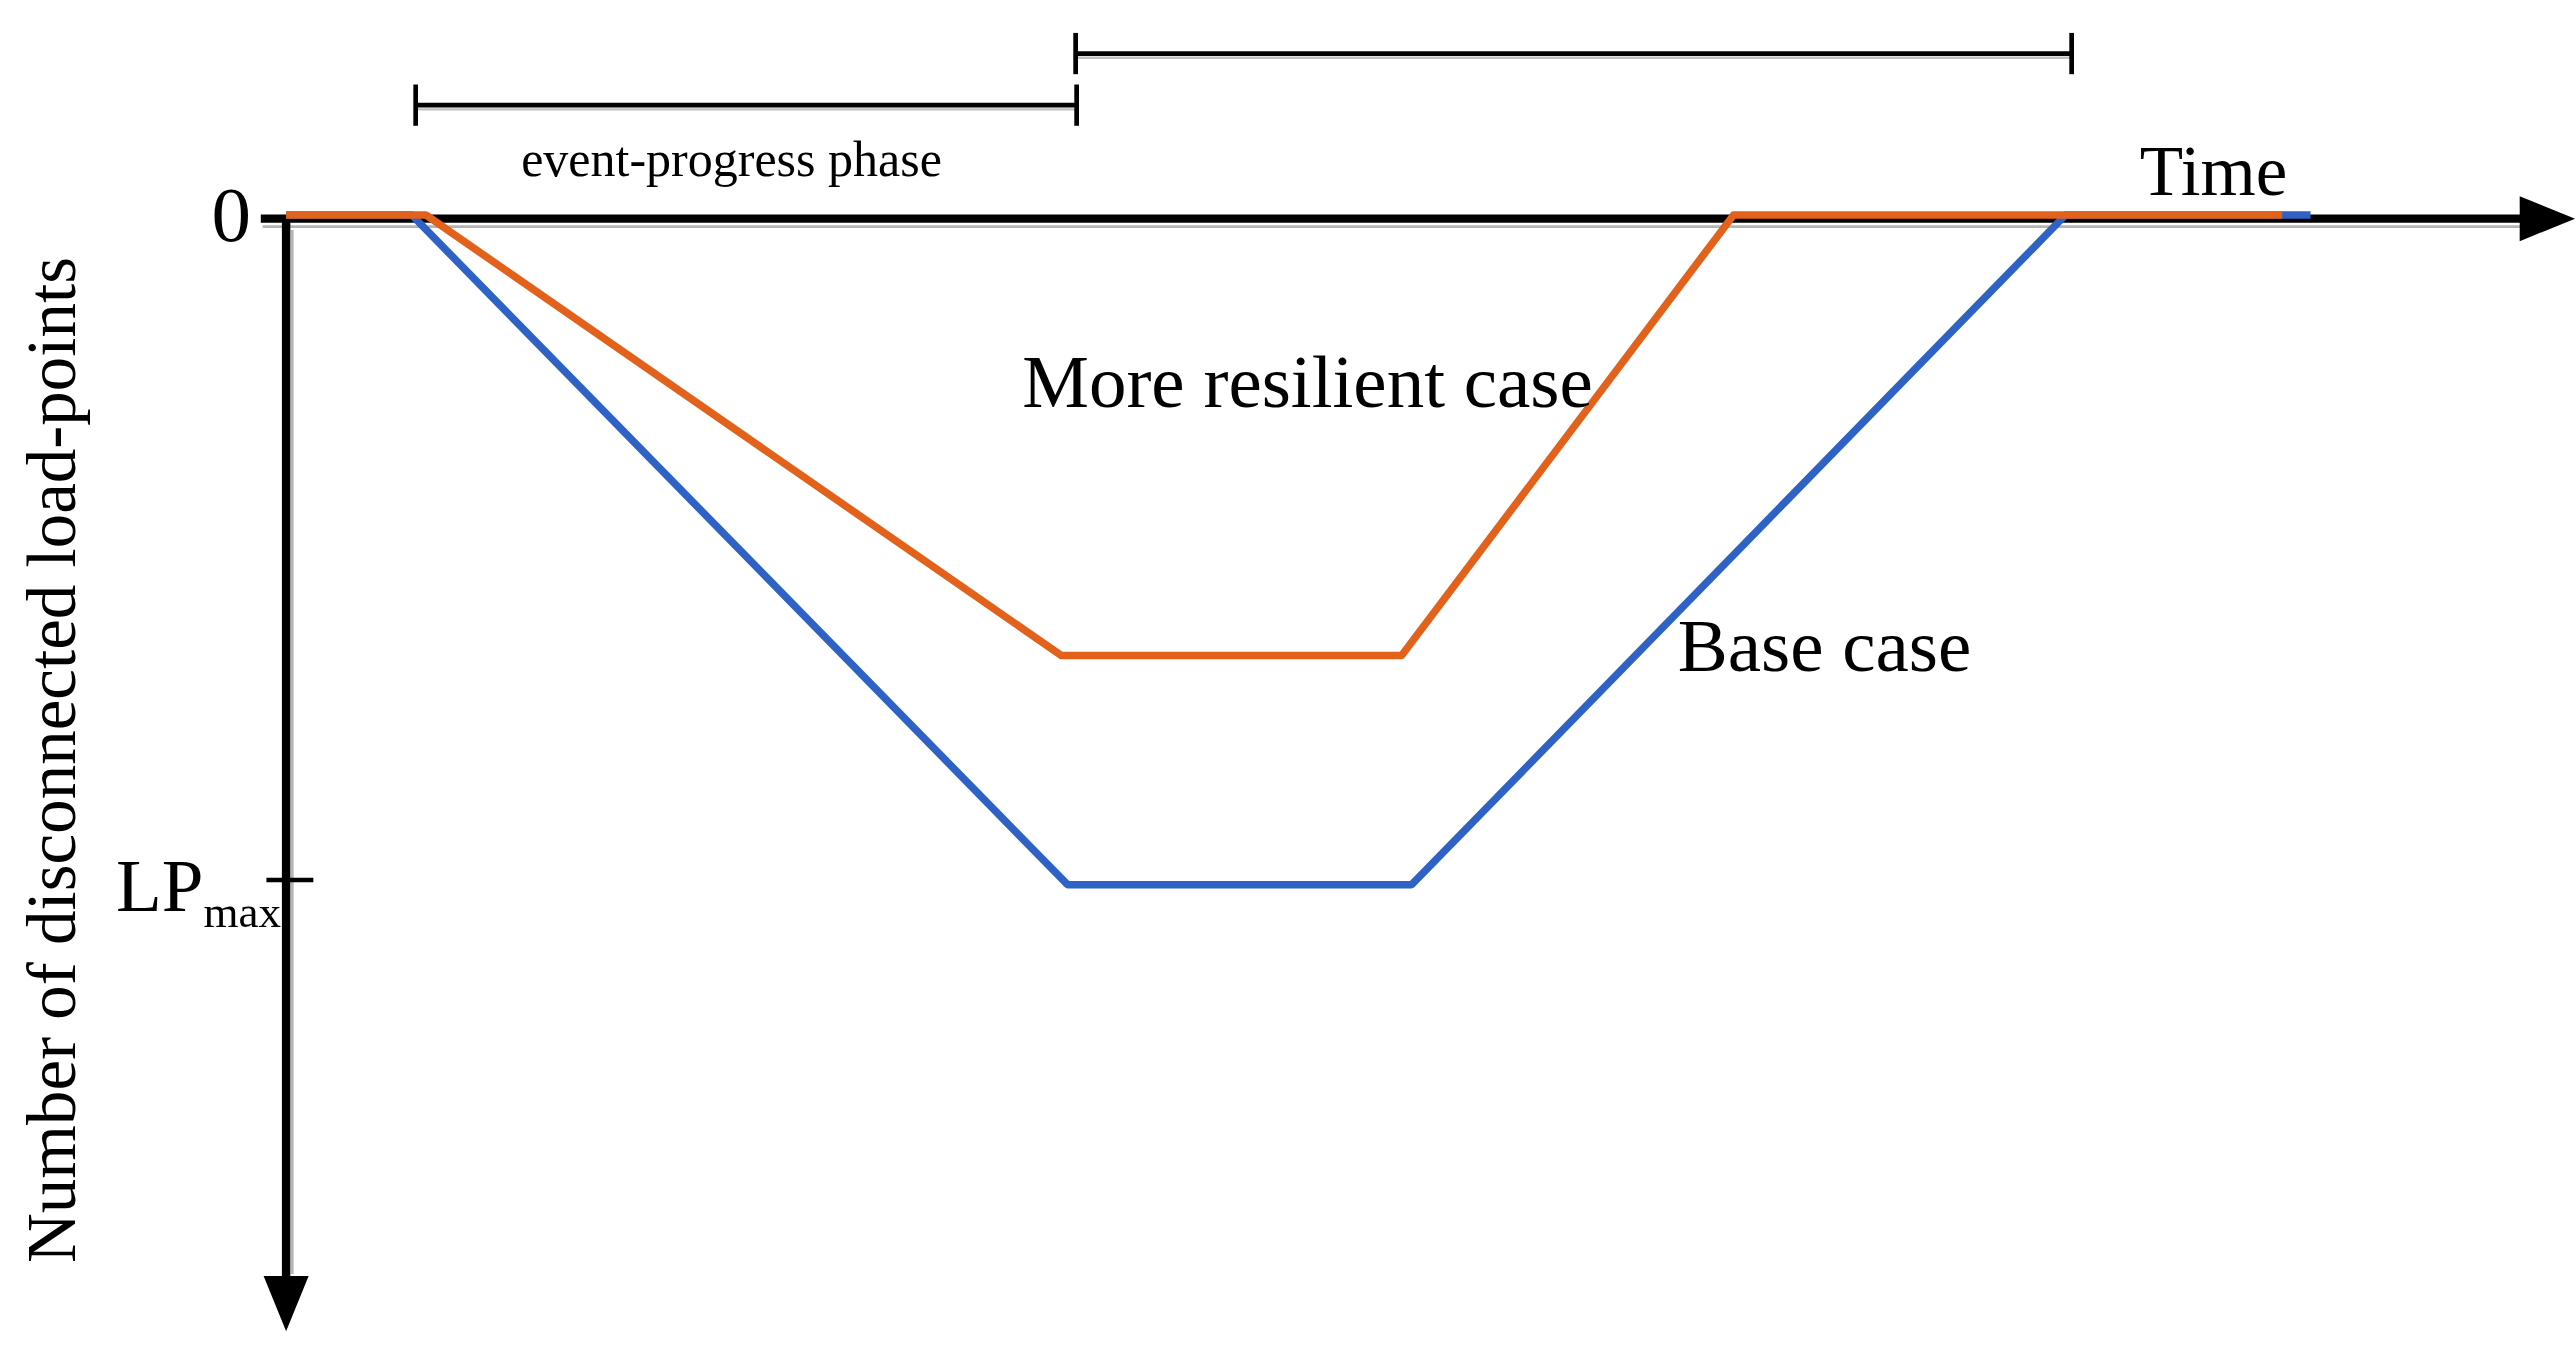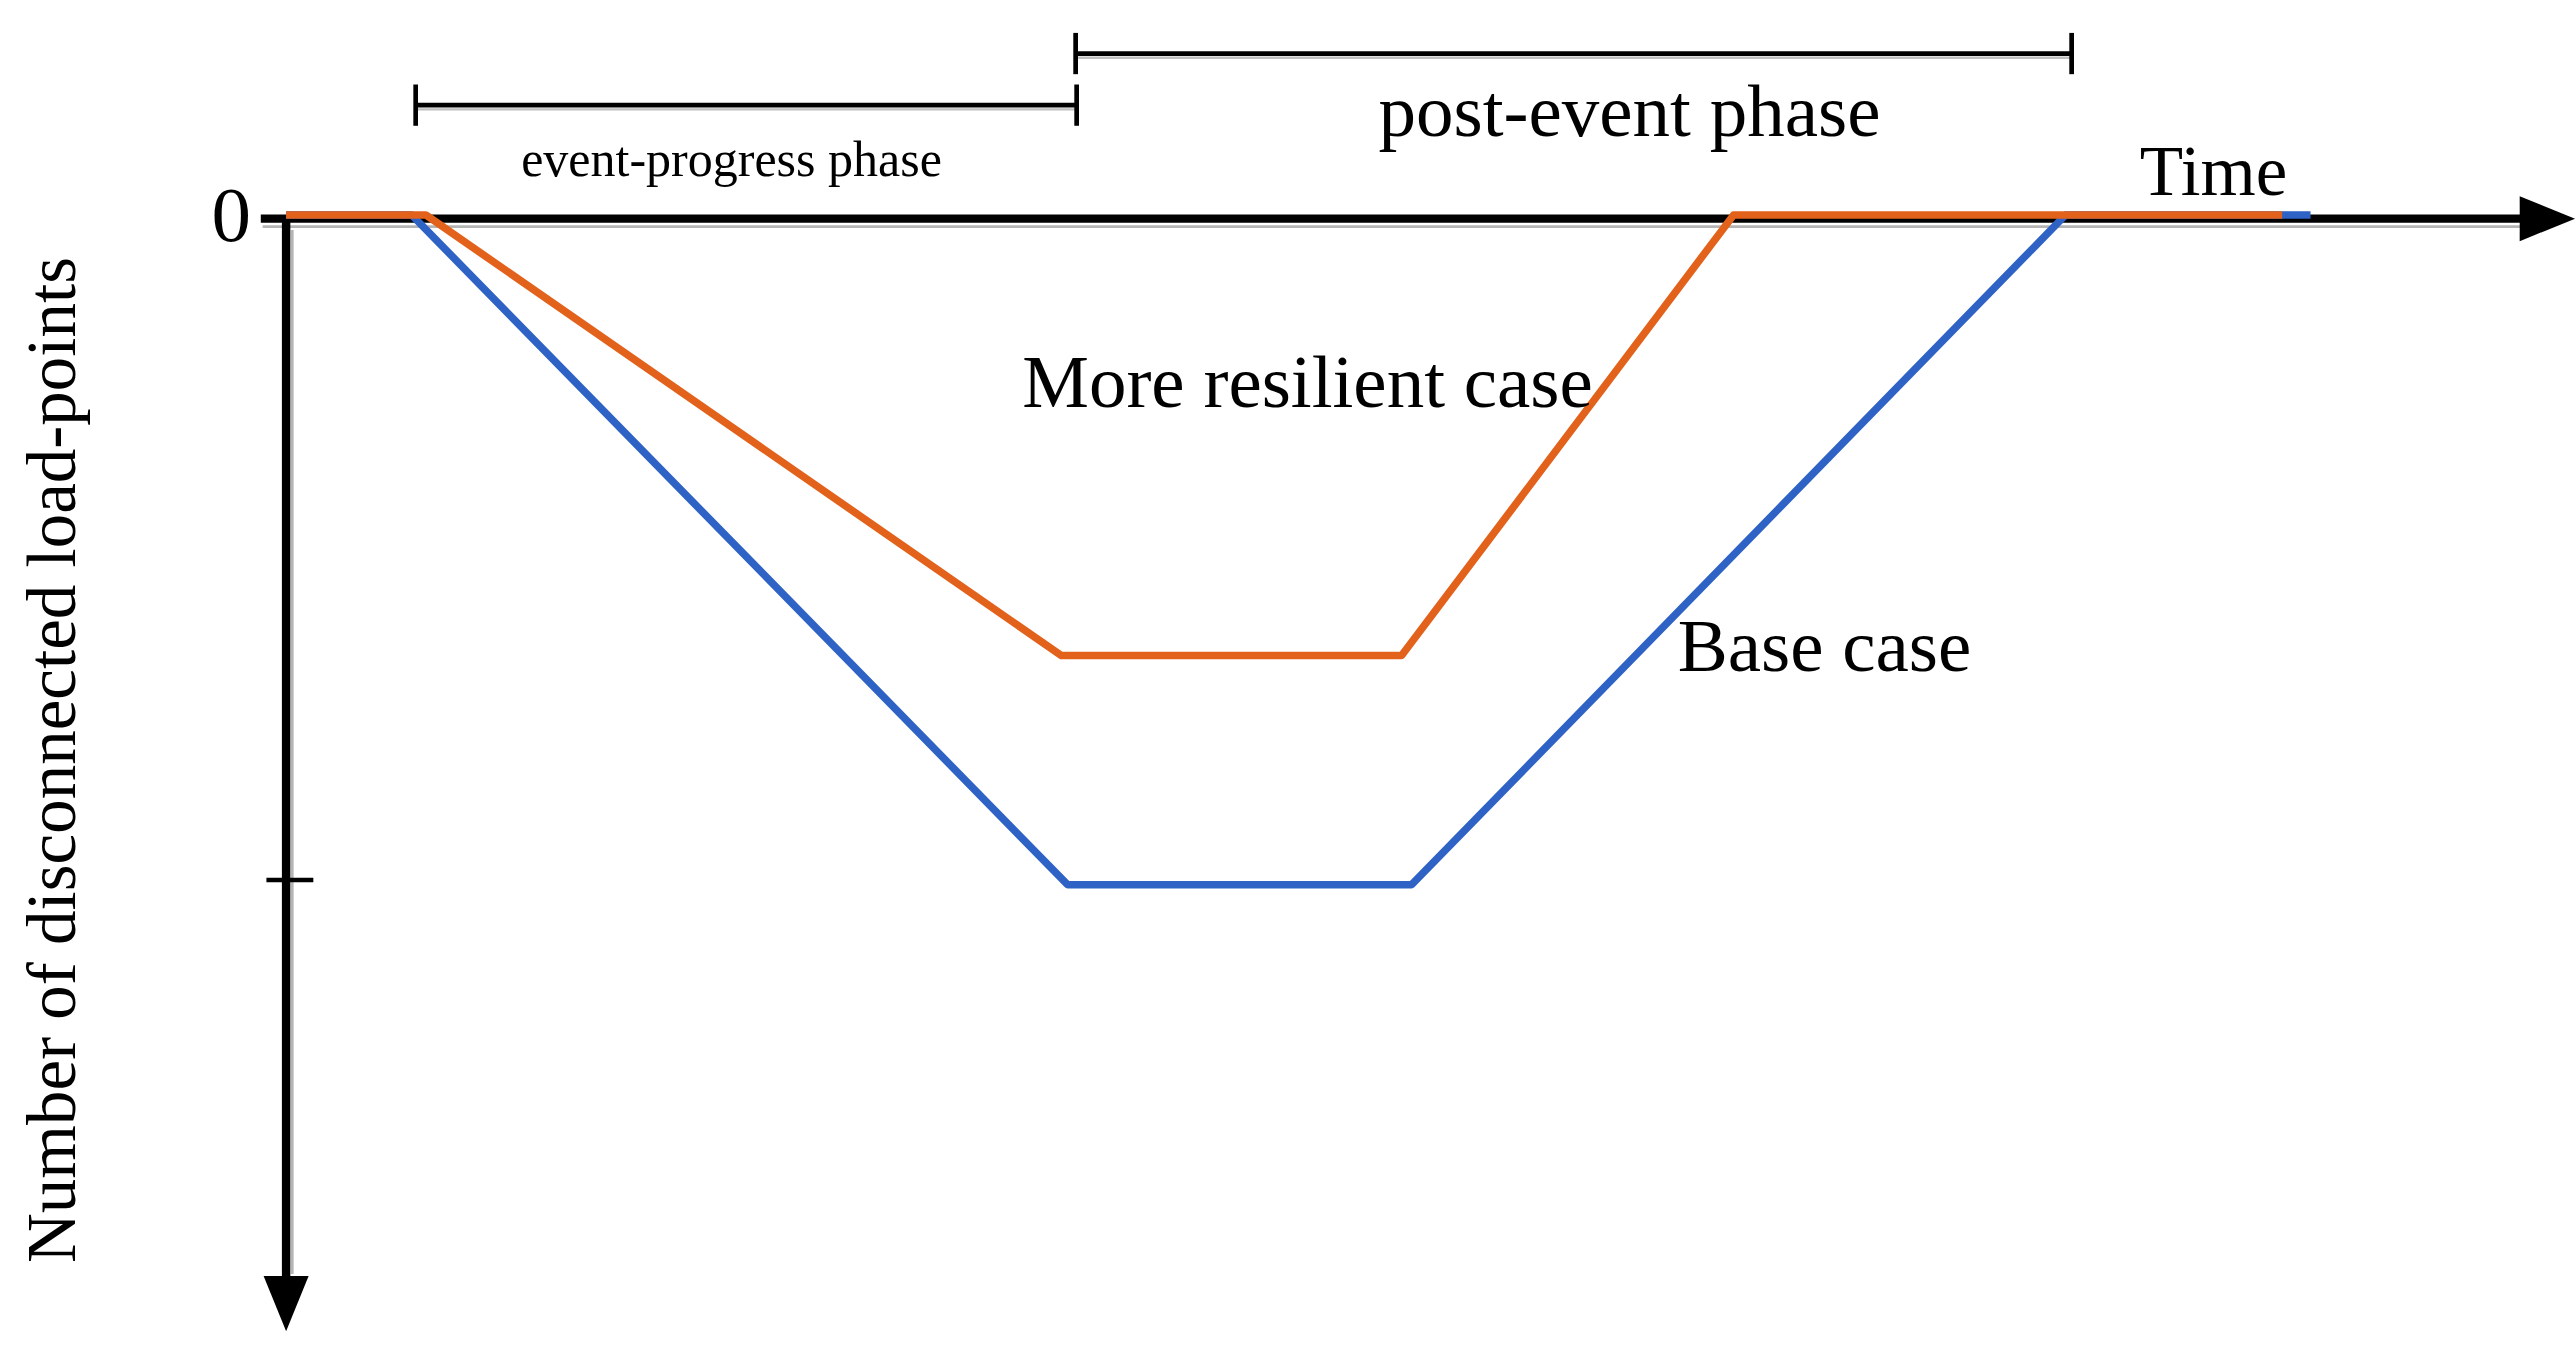--- a/index.html
+++ b/index.html
@@ -102,27 +102,27 @@
       <line x1="1146.62" y1="61.5" x2="2208.3559999999998" y2="61.5" stroke="#bfbfbf" stroke-width="2.5"></line>
       <line x1="1146.62" y1="57" x2="2208.3559999999998" y2="57" stroke="#000" stroke-width="5"></line>
       <line x1="1146.62" y1="35" x2="1146.62" y2="79" stroke="#000" stroke-width="5"></line>
       <line x1="2208.3559999999998" y1="35" x2="2208.3559999999998" y2="79" stroke="#000" stroke-width="5"></line>
       <polyline points="305.0,229.0 438.8,229.0 1138.0,943.0 1504.8,943.0 2201.9,229.0 2463.0,229.0" fill="none" stroke="#2E63C5" stroke-width="8" stroke-linejoin="round" stroke-linecap="butt"></polyline>
       <polyline points="305.0,229.0 453.9,229.0 1131.5,698.8 1494.1,698.8 1848.0,229.0 2432.8,229.0" fill="none" stroke="#E2611B" stroke-width="8" stroke-linejoin="round" stroke-linecap="butt"></polyline>
     </svg>
 
   <div class="lbl" id="lbl-zero">0</div>
 
+  <div class="lbl" id="lbl-lpmax"><span>LP</span><sub>max</sub></div>
 
   <div class="lbl" id="lbl-ylabel">Number of disconnected load-points</div>
 
   <div class="lbl" id="lbl-time">Time</div>
 
   <div class="lbl" id="lbl-event-phase">event-progress phase</div>
 
-  <div class="lbl" id="lbl-post-phase">post-event phase</div>
 
   <div class="lbl" id="lbl-more-resilient">More resilient case</div>
 
   <div class="lbl" id="lbl-base-case">Base case</div>
 
 </div>
 
 
 </body></html>

